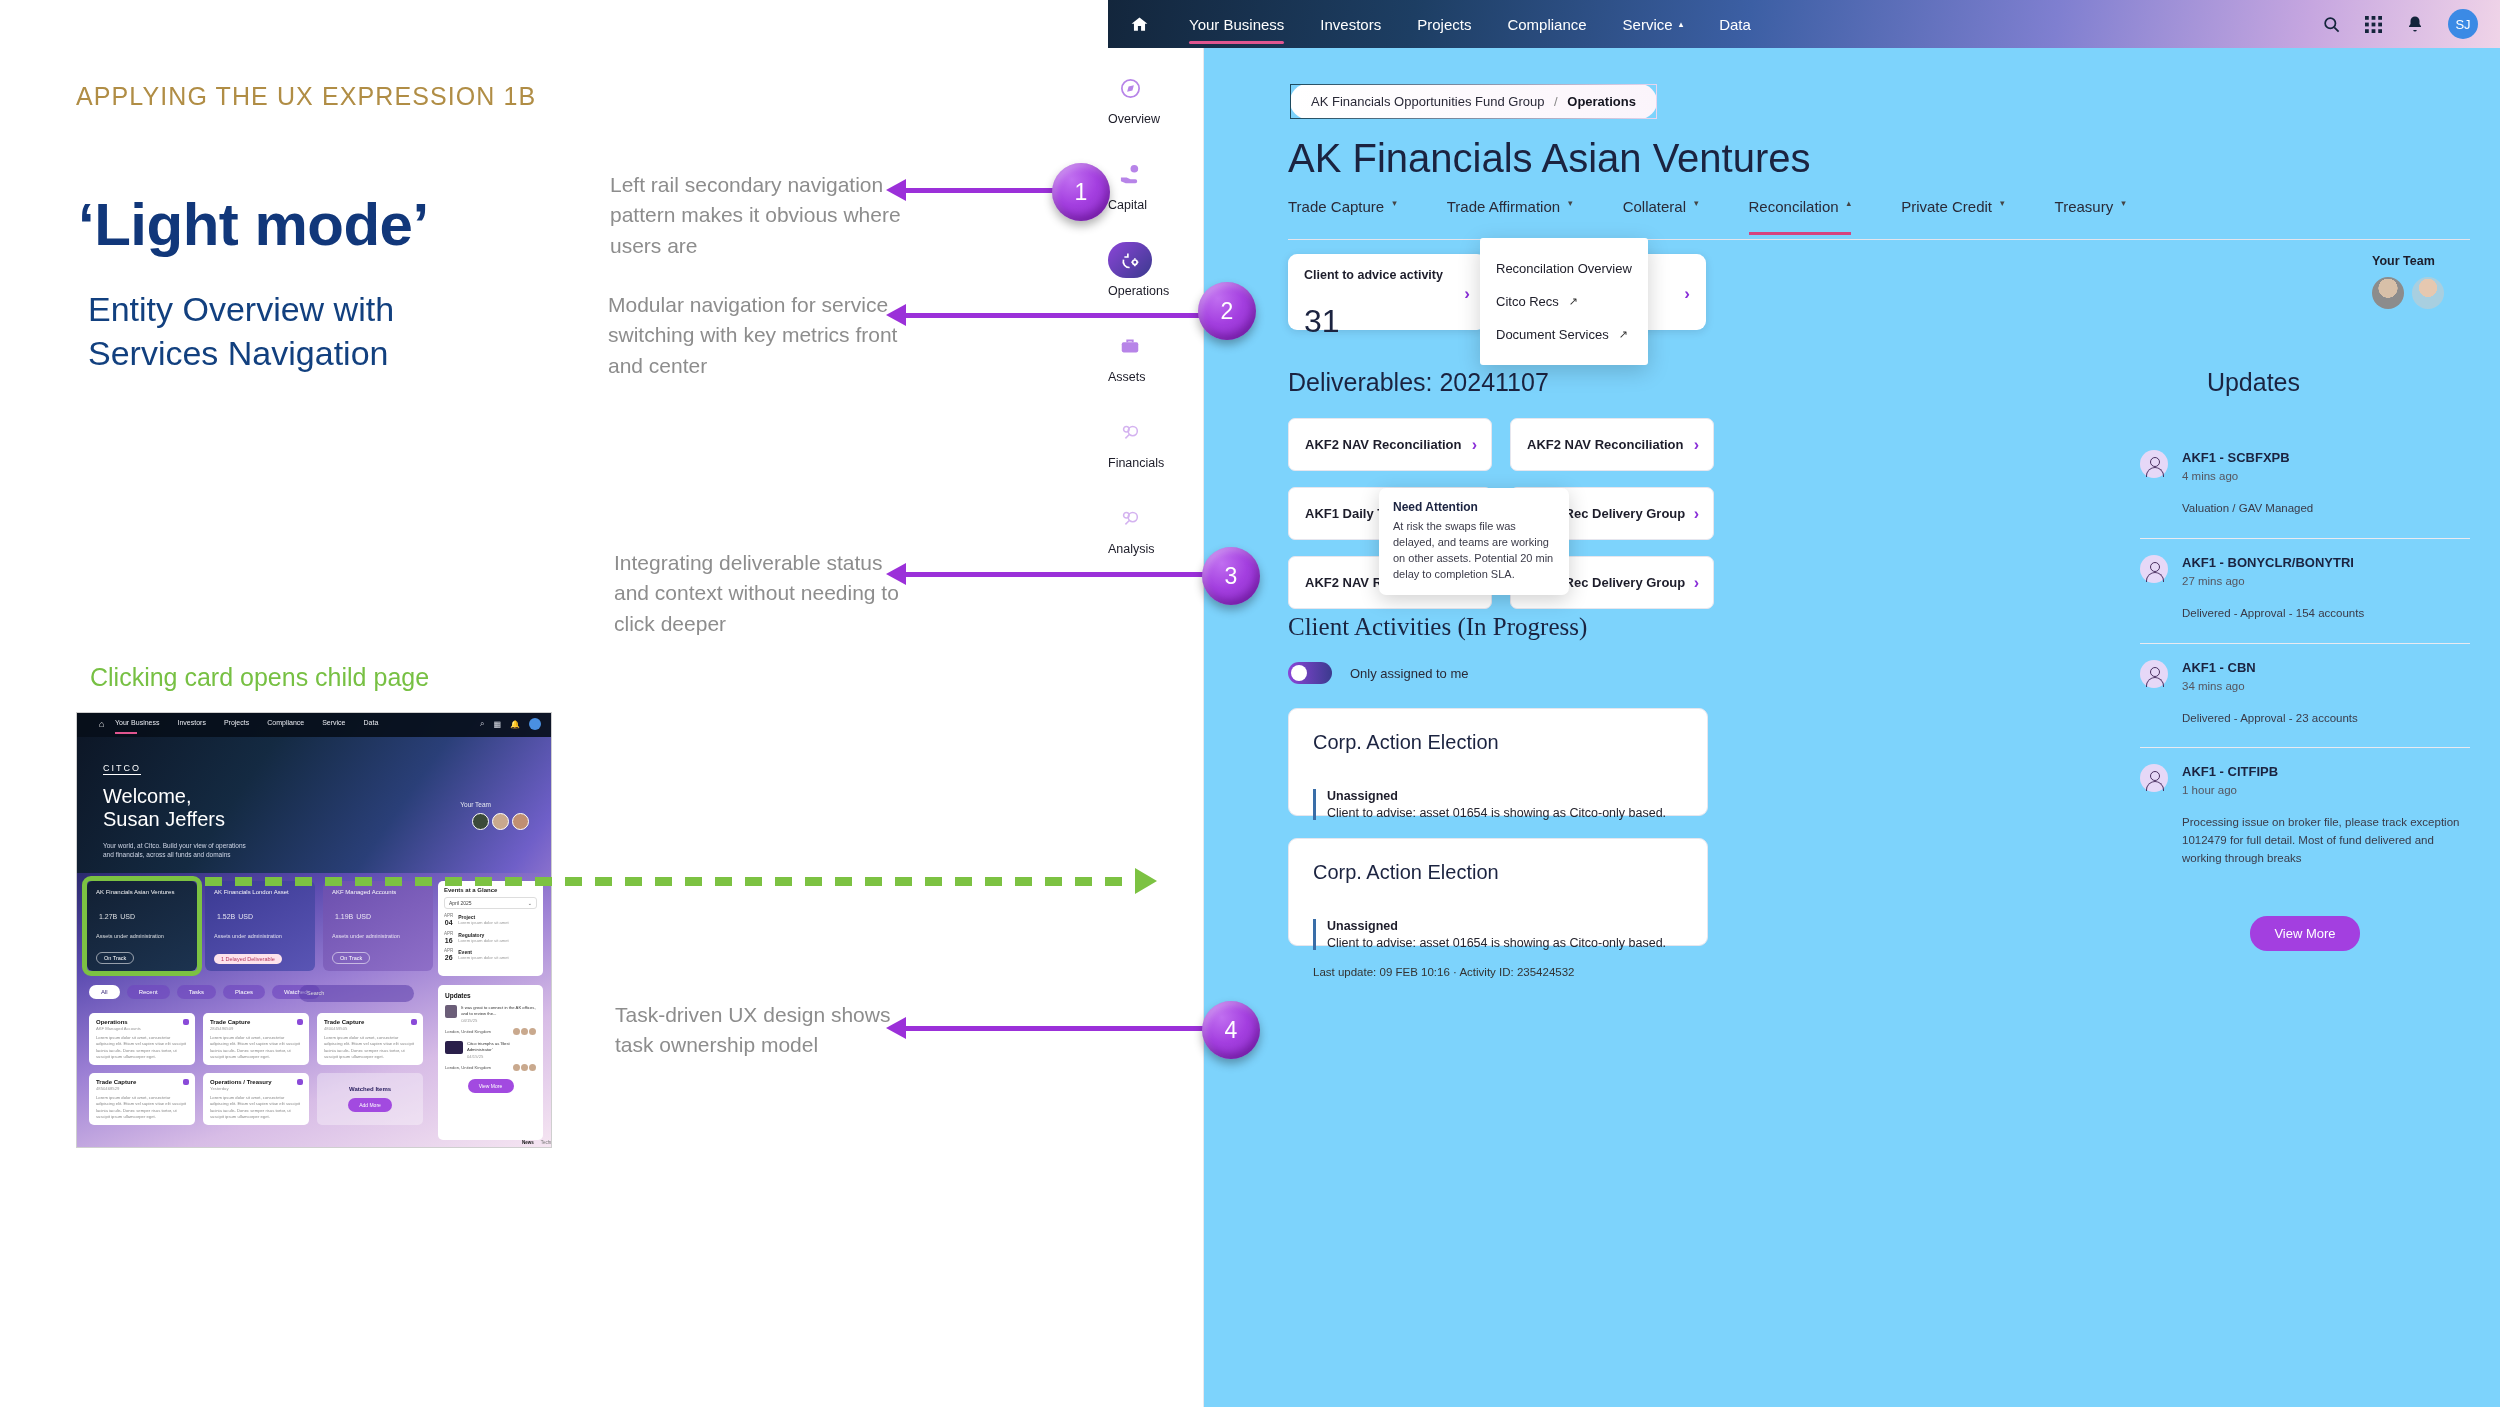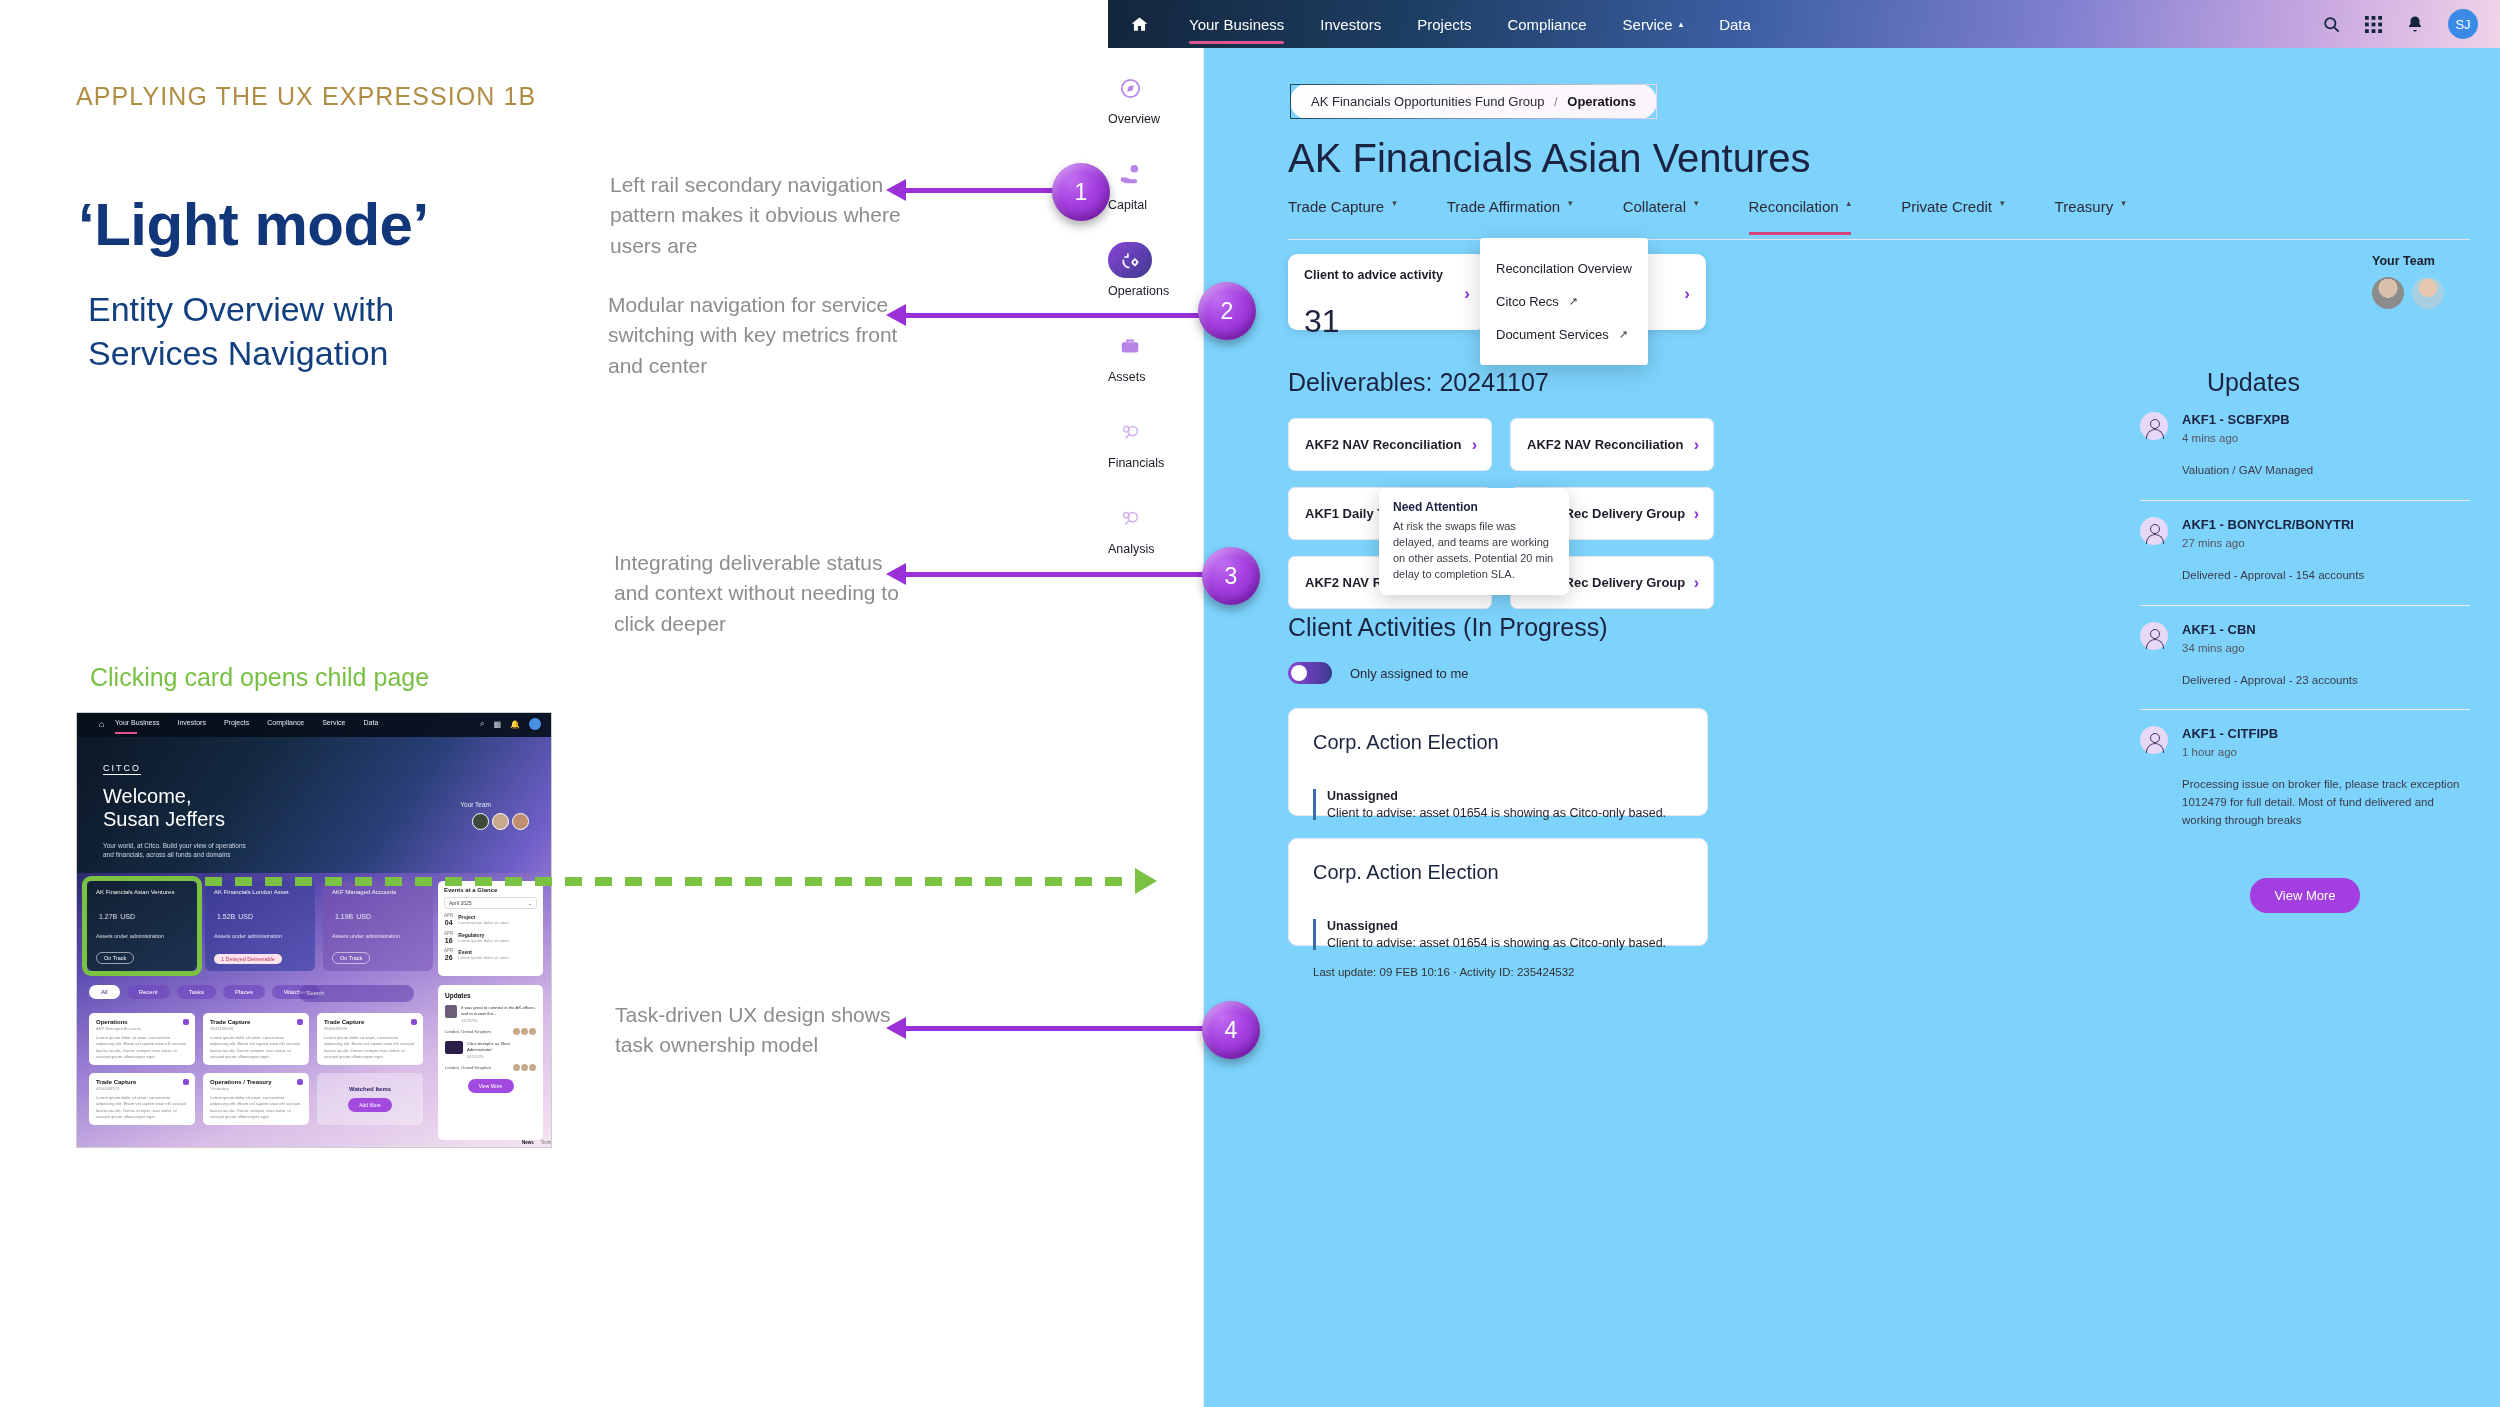--- a/index.html
+++ b/index.html
@@ -226,39 +226,39 @@
   .dcard .chev { position:absolute; right:14px; color:#8a30d8; font-size:16px; font-weight:bold;}
   .warn { display:inline-block; margin-left:8px; width:13px; height:13px; border-radius:50%; border:1.4px solid #c0392b; color:#c0392b; font-size:9px; line-height:11px; text-align:center; font-weight:bold; }
 
   .tooltip {
     position:absolute; left:175px; top:440px; width:190px; background:#fff;
     box-shadow:0 5px 20px rgba(0,0,0,.19); border-radius:7px; padding:12px 14px; z-index:45;
   }
   .tt-h { font-size:12px; color:#1b2340; font-weight:bold; }
   .tt-b { font-size:11px; color:#3a3a48; line-height:1.45; margin-top:5px;}
 
-  .ca-h { position:absolute; left:84px; top:565px; font-size:25px; color:#1b2340;}
+  .ca-h { position:absolute; left:84px; top:565px; font-size:25px; color:#1b2340;font-family:Liberation Serif, serif;}
   .toggle-row { position:absolute; left:84px; top:614px; display:flex; align-items:center; gap:18px;}
   .toggle { width:44px; height:22px; border-radius:11px; background:linear-gradient(90deg,#8b45d8,#3b3a8e); position:relative;}
   .toggle i { position:absolute; left:3px; top:3px; width:16px; height:16px; border-radius:50%; background:#fff;}
   .toggle-lbl { font-size:13px; color:#2a2a38;}
 
   .act-card {
     position:absolute; left:84px; width:420px; background:#fff; border:1px solid #e6e6ee;
     border-radius:9px; padding:22px 24px;
   }
   .ac1 { top:660px; height:108px; }
   .ac2 { top:790px; height:108px; }
   .ac-t { font-size:20px; color:#1b2340; }
   .ac-bar { margin-top:14px; padding-left:11px; border-left:3px solid #3a6ea8;}
   .ac-s { font-size:12.5px; color:#1d1d2b; font-weight:bold;margin-top:35px;}
   .ac-d { font-size:12.5px; color:#25252f; margin-top:3px;}
   .ac-m { font-size:11.5px; color:#333; margin-top:16px;}
 
-  .updates { position:absolute; right:30px; top:348px; width:330px; }
+  .updates { position:absolute; right:30px; top:386px; width:330px; }
   .u-item { padding:16px 0 20px; border-bottom:1px solid #eaeaf0; display:flex; gap:14px; }
   .u-av { width:28px; height:28px; border-radius:50%; background:#e6d8f7; flex:0 0 28px; position:relative;}
   .u-av:before { content:""; position:absolute; left:10px; top:7px; width:8px; height:8px; border-radius:50%; border:1.5px solid #4a3060;}
   .u-av:after { content:""; position:absolute; left:6px; top:17px; width:16px; height:9px; border-radius:9px 9px 0 0; border:1.5px solid #4a3060; border-bottom:none;}
   .u-body { flex:1; }
   .u-t { font-size:13px; color:#1b2340; font-weight:bold;}
   .u-time { font-size:11.5px; color:#55555f; margin-top:5px;}
   .u-msg { font-size:11.5px; color:#3a3a48; margin-top:18px; line-height:1.55;}
   .view-more { margin:28px auto 0; width:110px; text-align:center; font-size:13px; color:#fff;
     background:#a33fe0; border-radius:17px; padding:10px 0; }

